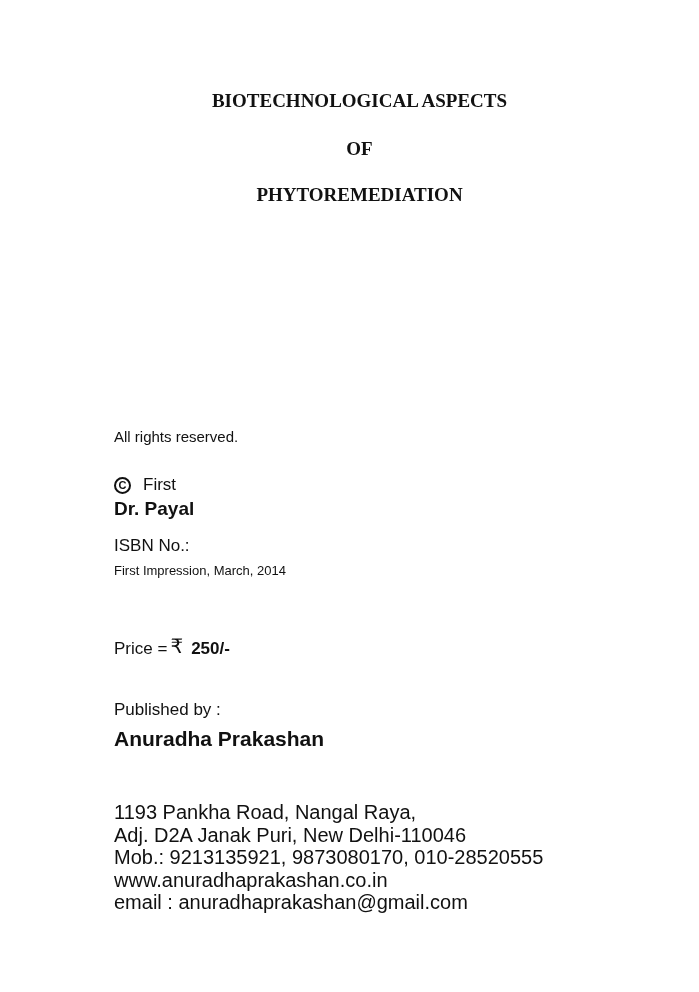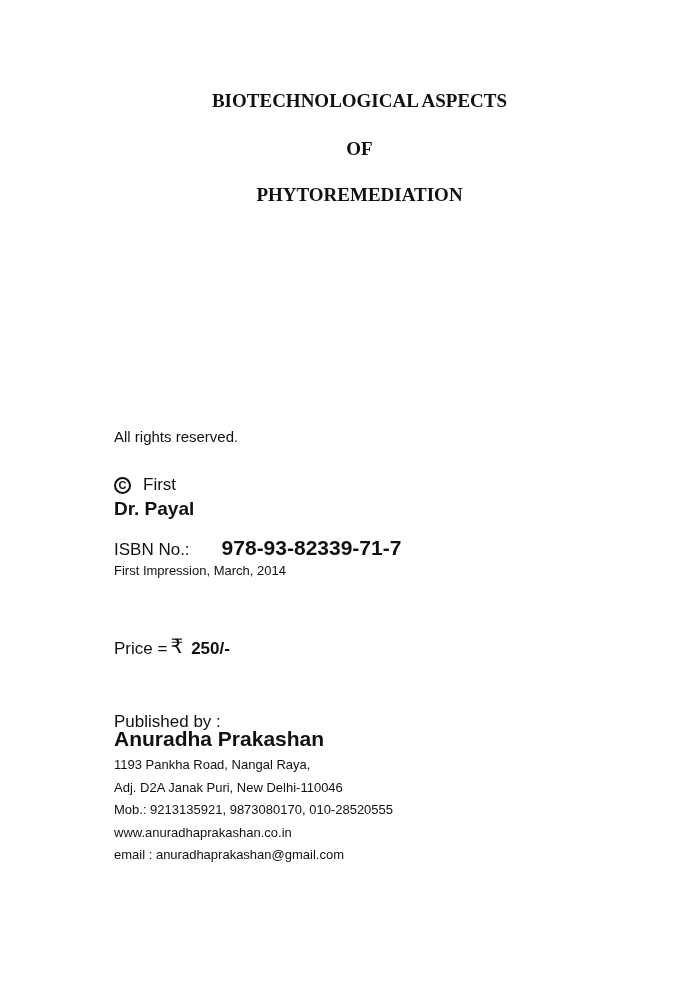--- a/index.html
+++ b/index.html
@@ -11,29 +11,29 @@
     }
     .t1 { top: 90px; left: 10px; }
     .t2 { top: 138px; left: 10px; }
     .t3 { top: 184px; left: 10px; }
     .sans { position: absolute; left: 114px; font-family: "Liberation Sans", "DejaVu Sans", sans-serif; white-space: nowrap; }
     .rights { top: 428px; font-size: 15px; }
     .copy { top: 475px; font-size: 17px; display: flex; align-items: center; }
     .copy-icon { display: inline-block; width: 17px; height: 17px; border: 2.5px solid #111; border-radius: 50%; box-sizing: border-box; font-size: 11px; font-weight: bold; line-height: 12px; text-align: center; margin-right: 12px; }
     .author-name { top: 498px; font-size: 19px; font-weight: bold; }
     .isbn { top: 536px; font-size: 17px; display: flex; align-items: baseline; }
-    .isbn-label { margin-right: 32px; }
+    .isbn-label { margin-right: 2px; }
     .isbn-value { font-size: 21px; font-weight: bold; }
     .impression { top: 563px; font-size: 13px; }
     .price { top: 639px; font-size: 17px; display: flex; align-items: flex-start; }
     .rupee { font-size: 20px; margin: 0 8px 0 3px; position: relative; top: -5px; }
     .price-value { font-weight: bold; }
-    .pubby { top: 700px; font-size: 17px; margin-top: 12px; }
+    .pubby { top: 700px; font-size: 17px; }
     .publisher { top: 727px; font-size: 21px; font-weight: bold; }
-    .addr { font-size: 13px; }
+    .addr { font-size: 20px; margin-top: 44px; }
     .a1 { top: 757px; }
     .a2 { top: 780px; }
     .a3 { top: 802px; }
     .a4 { top: 825px; text-align: right; }
     .a5 { top: 847px; }
   </style>
 </head>
 <body>
 
 <div>
@@ -46,21 +46,20 @@
 
 <div class="sans copy">
   <span class="copy-icon">C</span>
   <span>First</span>
 </div>
 
 <div class="sans author-name">Dr. Payal</div>
 
 <div class="sans isbn">
   <span class="isbn-label">ISBN No.:</span>
-  <span class="isbn-value">978-93-82339-71-7</span>
 </div>
 
 <div class="sans impression">First Impression, March, 2014</div>
 
 <div class="sans price">
   <span>Price =</span>
   <span class="rupee">₹</span>
   <span class="price-value">250/-</span>
 </div>
 

